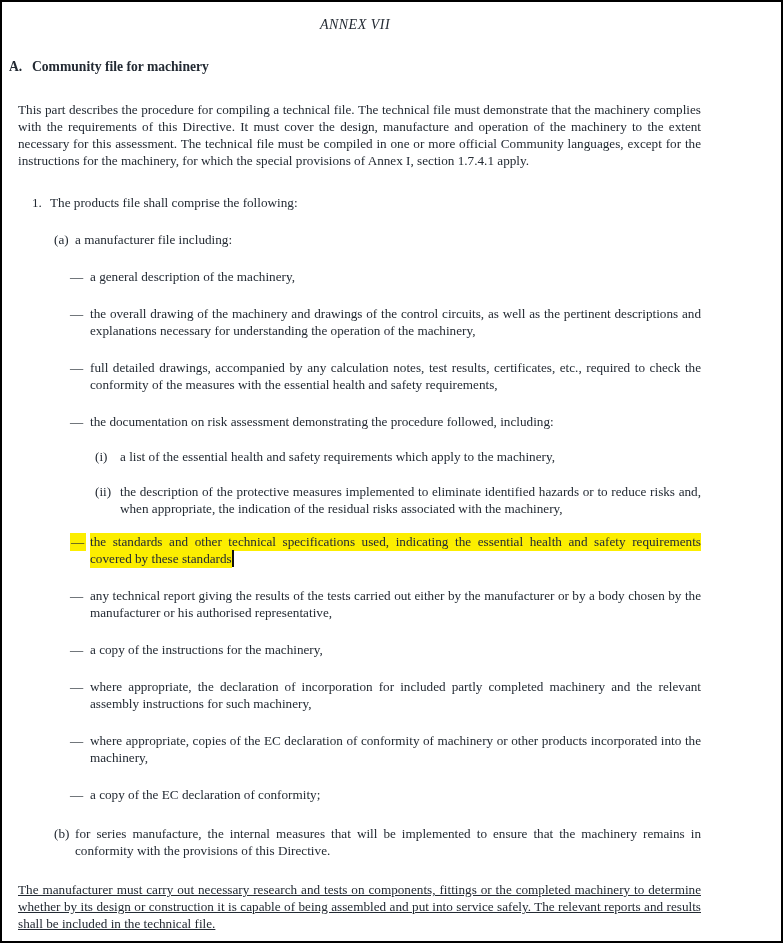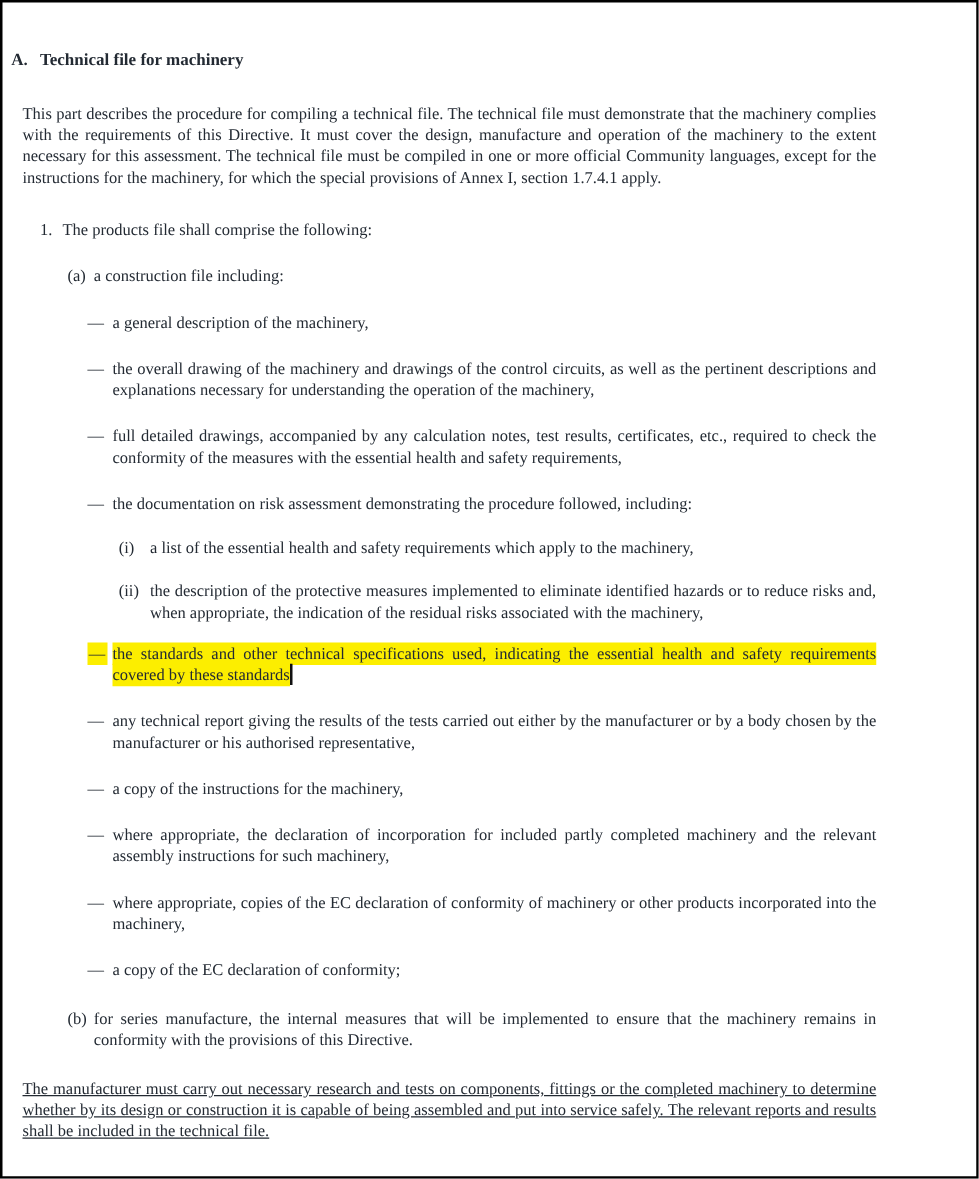--- a/index.html
+++ b/index.html
@@ -73,36 +73,37 @@
     vertical-align: -4px;
     margin-left: 0px;
   }
   .closing { margin-top: 22px; text-decoration: underline; }
 </style>
 </head>
 <body>
 
 <div class="page">
 
+  <div class="annex-title">ANNEX VII</div>
 
   <div class="section-heading">
     <span class="marker">A.</span>
-    <span class="body">Technical file for machinery</span>
+    <span class="body">Community file for machinery</span>
   </div>
 
   <div class="para">This part describes the procedure for compiling a technical file. The technical file must demonstrate that the machinery complies with the requirements of this Directive. It must cover the design, manufacture and operation of the machinery to the extent necessary for this assessment. The technical file must be compiled in one or more offi­cial Community languages, except for the instructions for the machinery, for which the special provisions of Annex I, section 1.7.4.1 apply.</div>
 
   <div class="item lvl-num" style="margin-top:25px;">
     <span class="marker">1.</span>
     <span class="body">The products file shall comprise the following:</span>
   </div>
 
   <div class="item lvl-alpha">
     <span class="marker">(a)</span>
-    <span class="body">a construction file including:</span>
+    <span class="body">a manufacturer file including:</span>
   </div>
 
   <div class="item lvl-dash">
     <span class="marker">—</span>
     <span class="body">a general description of the machinery,</span>
   </div>
 
   <div class="item lvl-dash">
     <span class="marker">—</span>
     <span class="body">the overall drawing of the machinery and drawings of the control circuits, as well as the pertinent descriptions and explanations necessary for understanding the operation of the machinery,</span>

